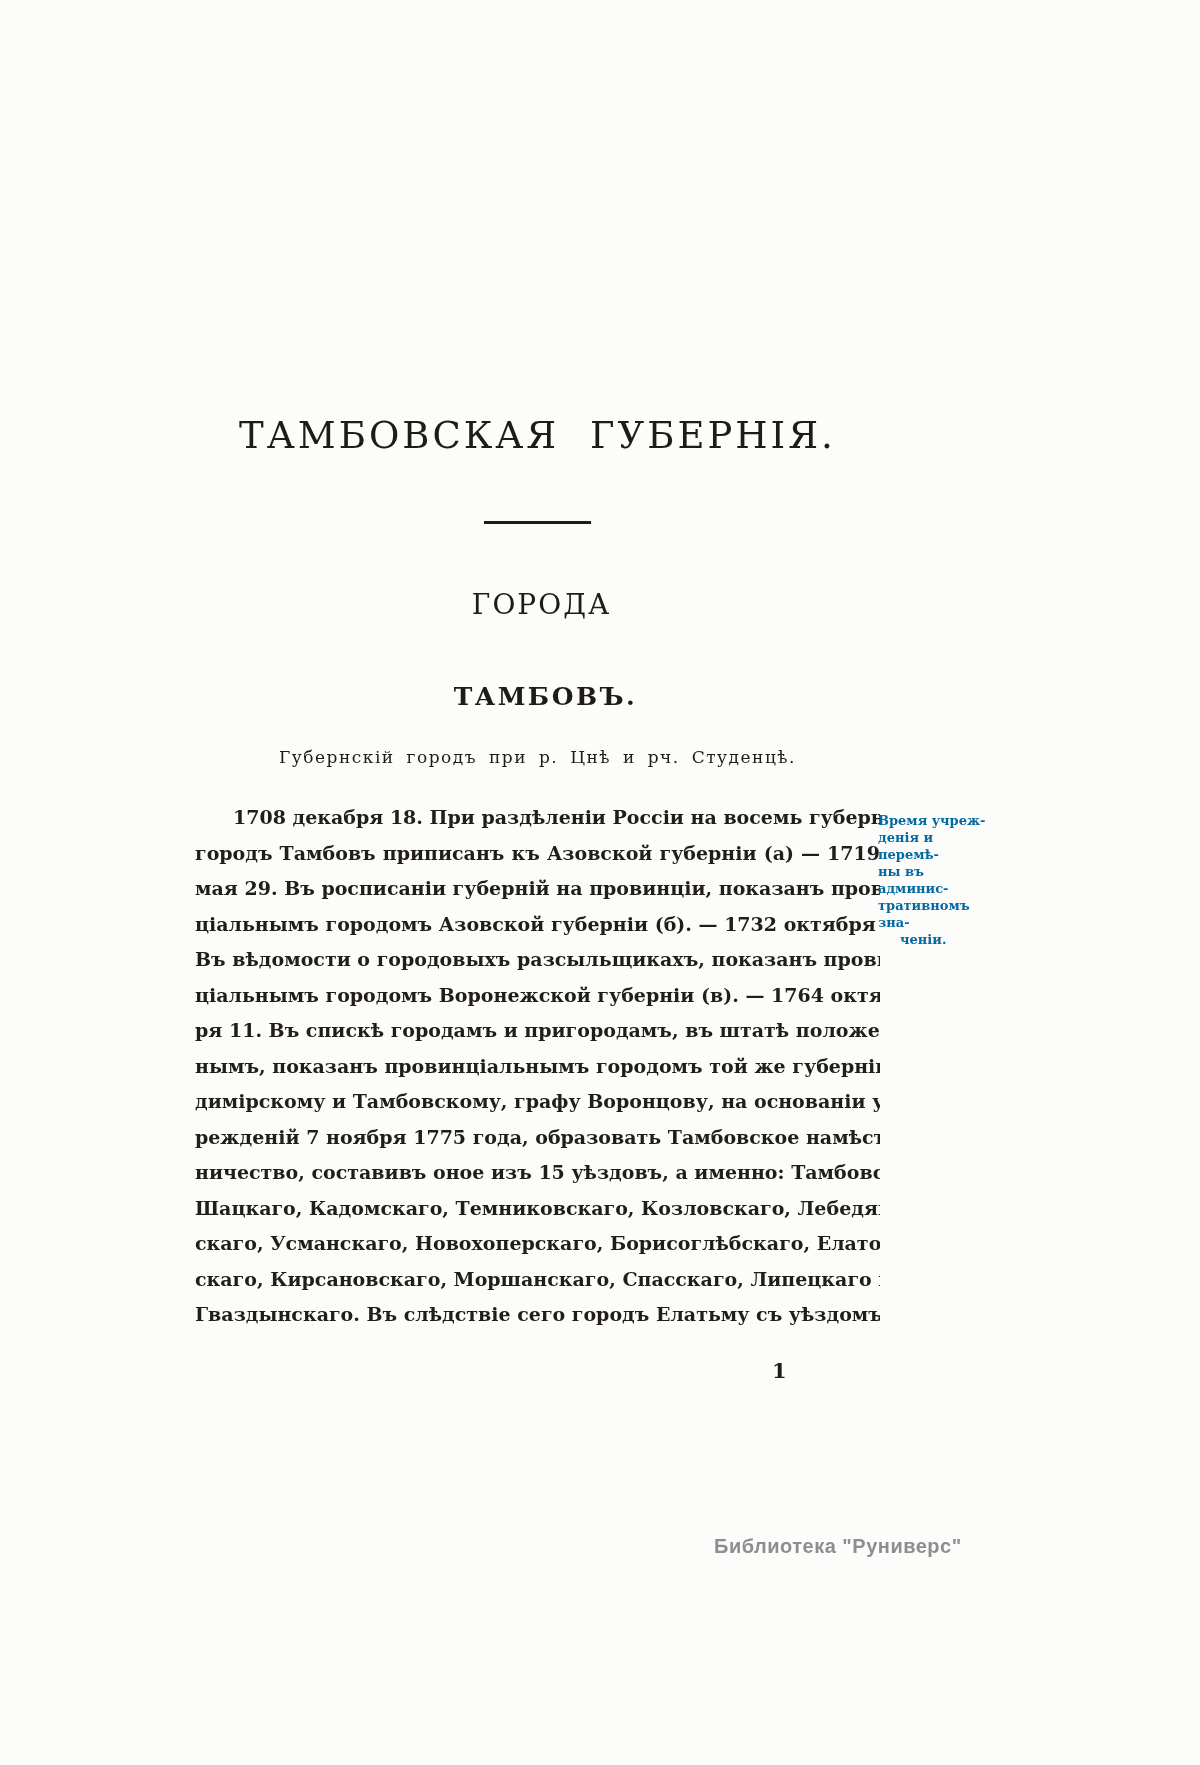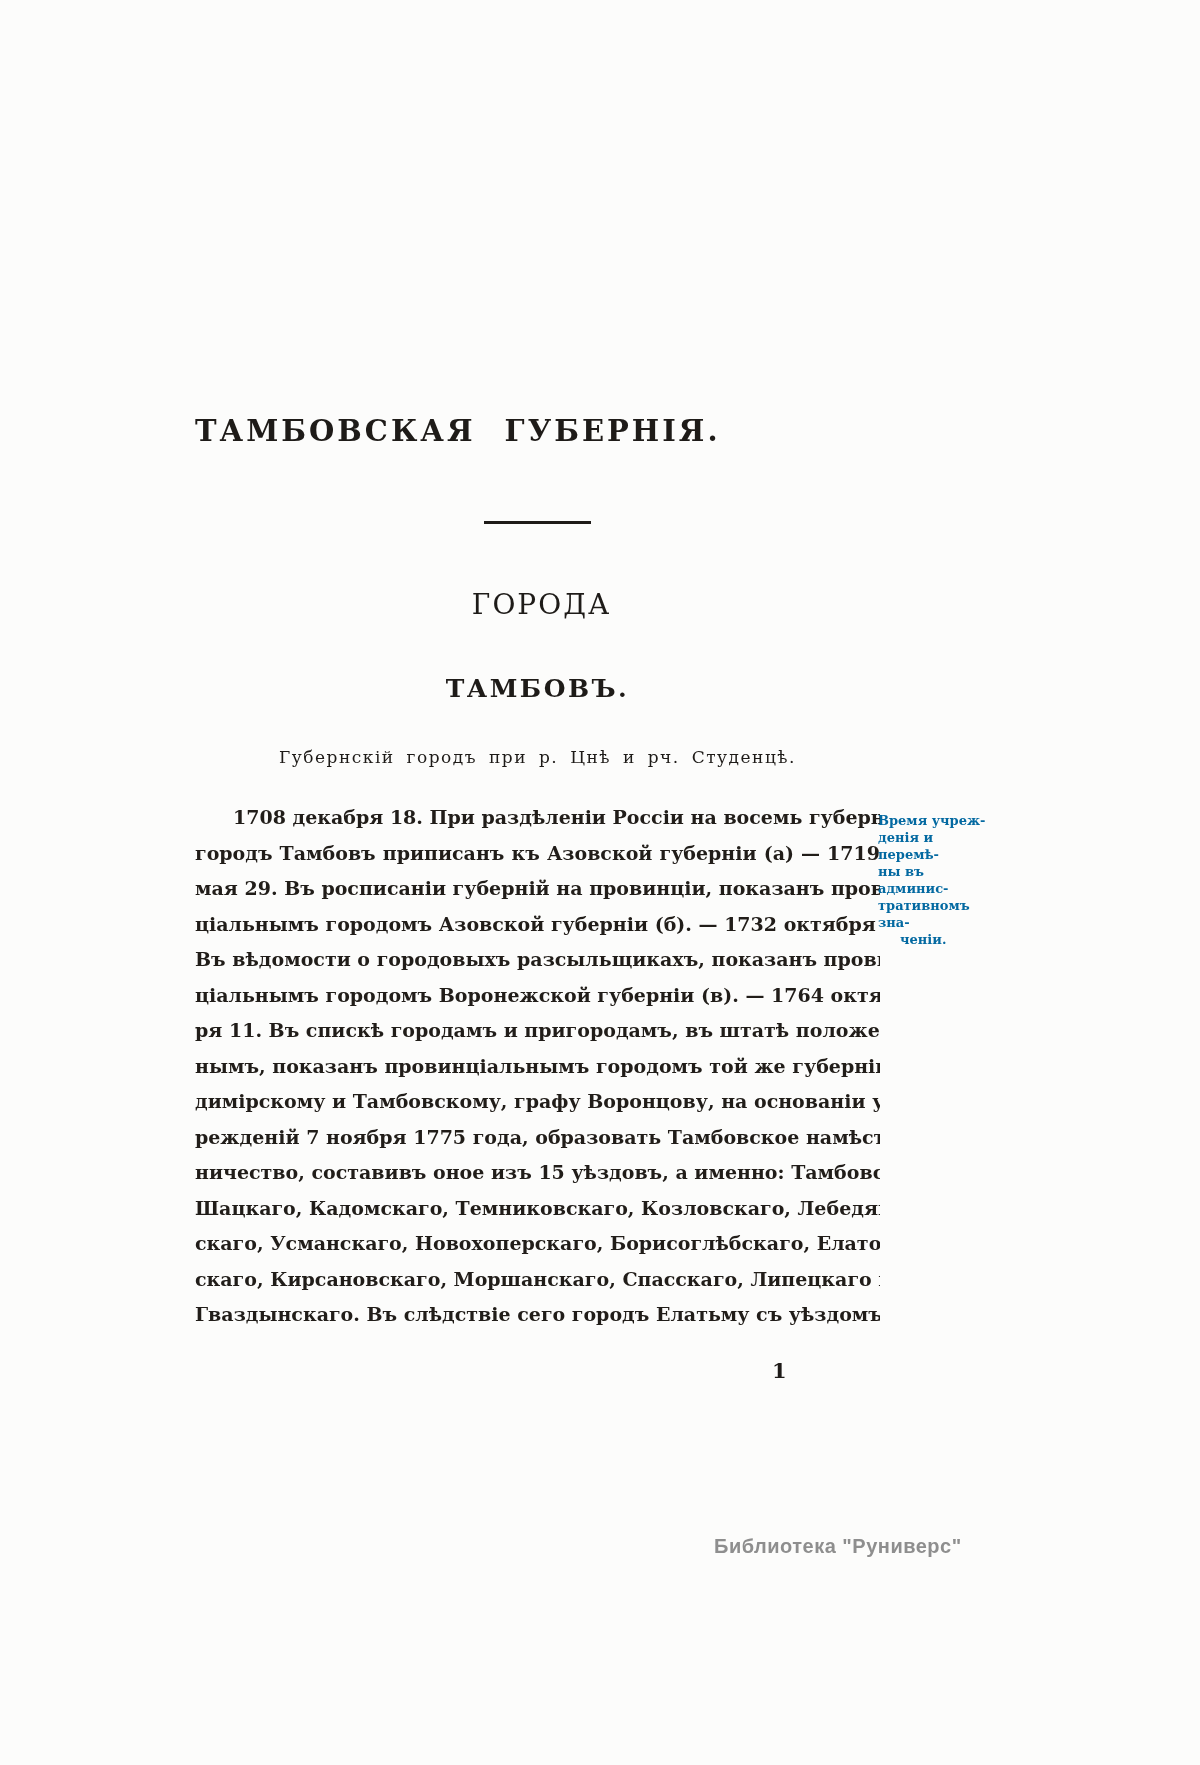--- a/index.html
+++ b/index.html
@@ -17,22 +17,23 @@
     font-family: "DejaVu Serif", "Liberation Serif", serif;
     overflow: hidden;
   }
   
   .title {
     position: absolute;
     top: 414px;
     left: 195px;
     width: 685px;
     margin: 0;
-    font-size: 29px;
-    font-weight: bold;
+    text-align: center;
+    font-size: 37px;
+    font-weight: normal;
     letter-spacing: 3px;
     word-spacing: 16px;
     white-space: nowrap;
   }
   .rule {
     position: absolute;
     top: 521px;
     left: 484px;
     width: 107px;
     height: 0;
@@ -47,21 +48,21 @@
     text-align: center;
     font-size: 28px;
     font-weight: normal;
     letter-spacing: 2px;
   }
   .city-heading {
     position: absolute;
     top: 674px;
     left: 195px;
     width: 685px;
-    margin: 0;
+    margin: 8px;
     text-align: center;
     font-size: 25px;
     font-weight: bold;
     letter-spacing: 2.5px;
   }
   .subheading {
     position: absolute;
     top: 747px;
     left: 195px;
     width: 685px;

